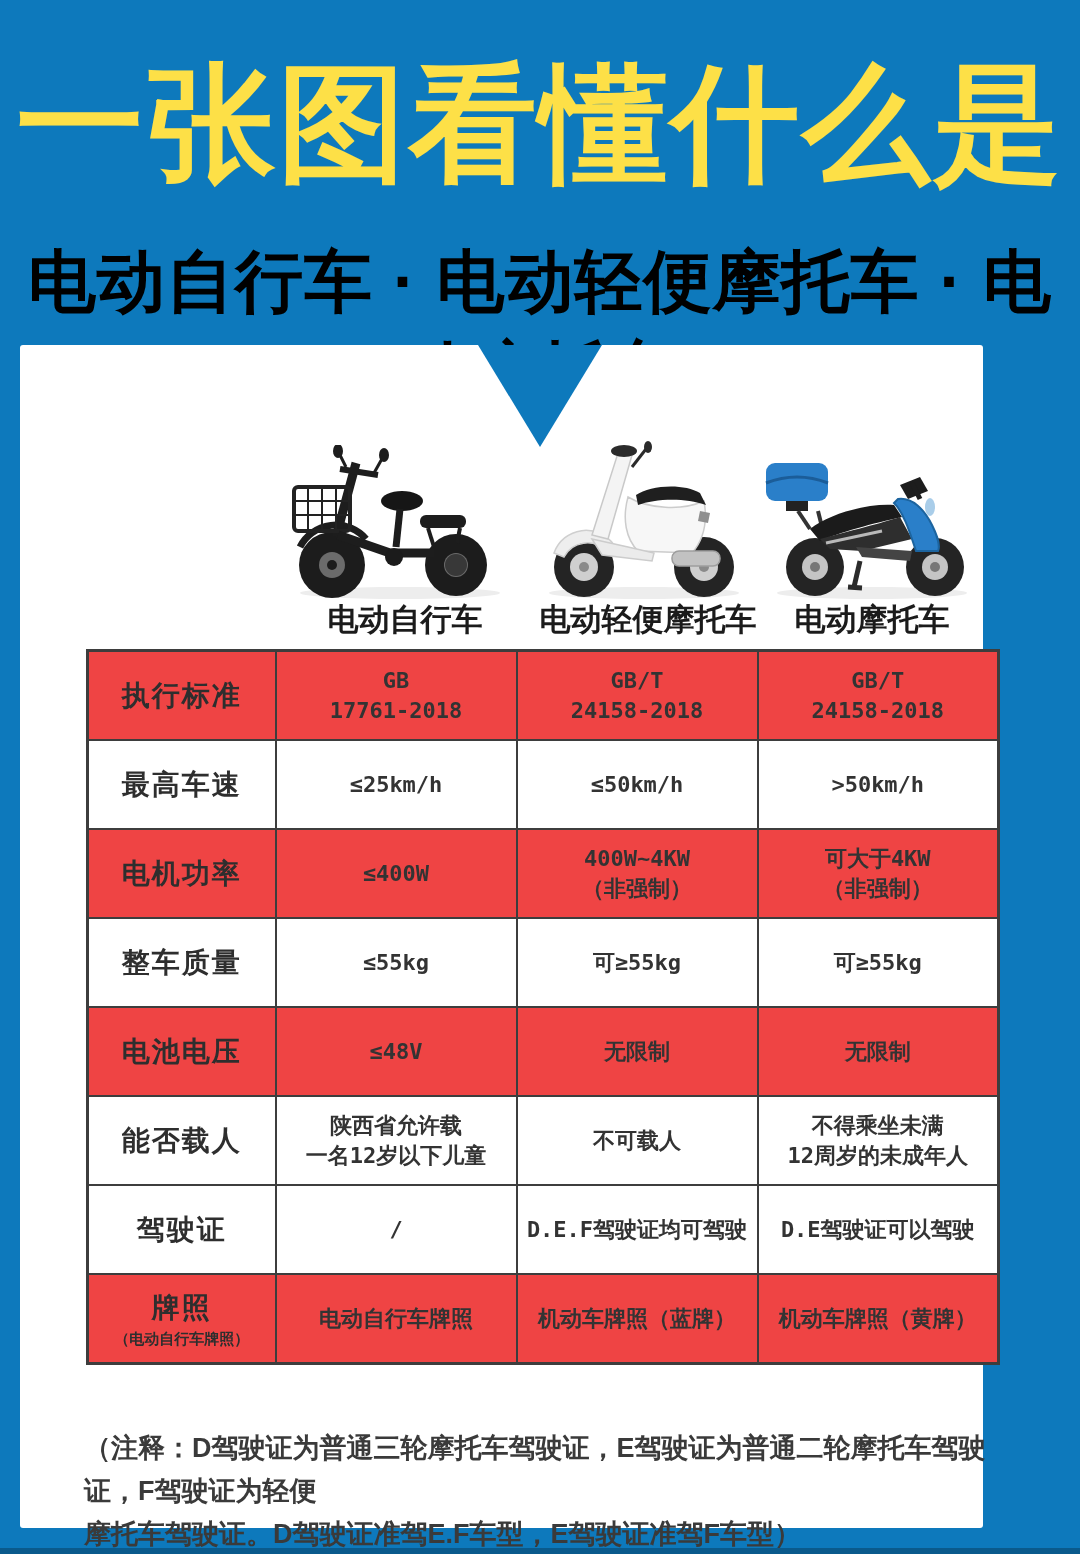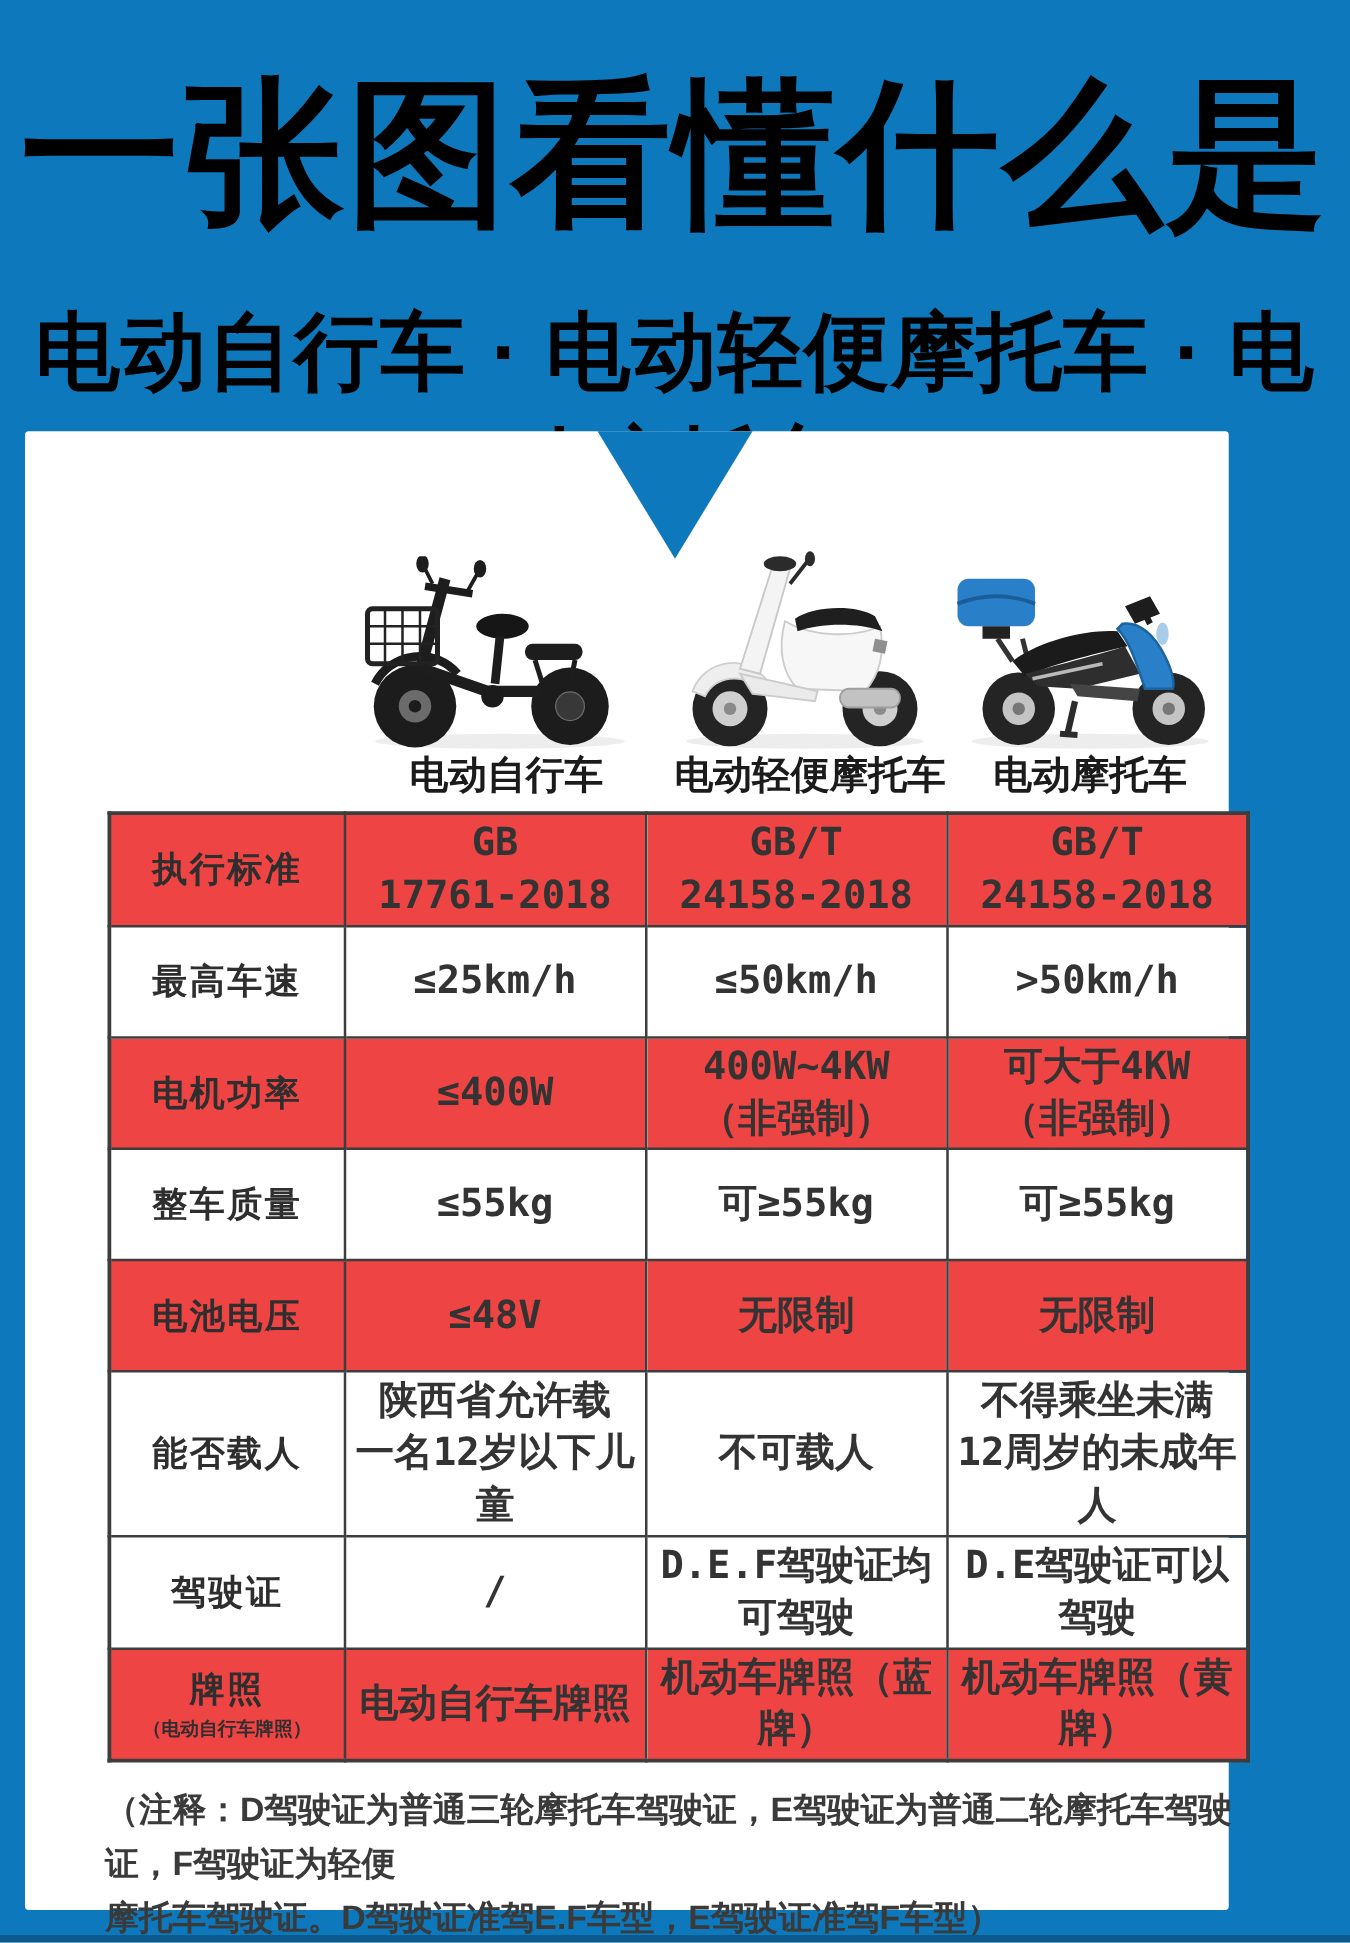--- a/index.html
+++ b/index.html
@@ -10,21 +10,21 @@
     background: #0d79bc;
     overflow: hidden;
     font-family: "Liberation Sans", "DejaVu Sans", sans-serif;
   }
   
   .title {
     position: absolute;
     top: 44px; left: 0;
     width: 100%;
     text-align: center;
-    color: #000000;
+    color: #fde047;
     font-size: 128px;
     font-weight: 900;
     letter-spacing: 3px;
     line-height: 1.25;
   }
   .subtitle {
     position: absolute;
     top: 237px; left: 0;
     width: 100%;
     text-align: center;
@@ -93,21 +93,21 @@
   }
   .rowsub {
     font-size: 15px;
     font-weight: 700;
     color: #2e2e2e;
     margin-top: 3px;
     letter-spacing: 0;
   }
   td.cell {
     font-family: "DejaVu Sans Mono", "Liberation Sans", sans-serif;
-    font-size: 31px;
+    font-size: 22px;
     font-weight: 700;
     color: #333333;
     white-space: pre-line;
     line-height: 1.35;
   }
   
   .note {
     position: absolute;
     left: 64px; top: 1082px;
     width: 916px;

